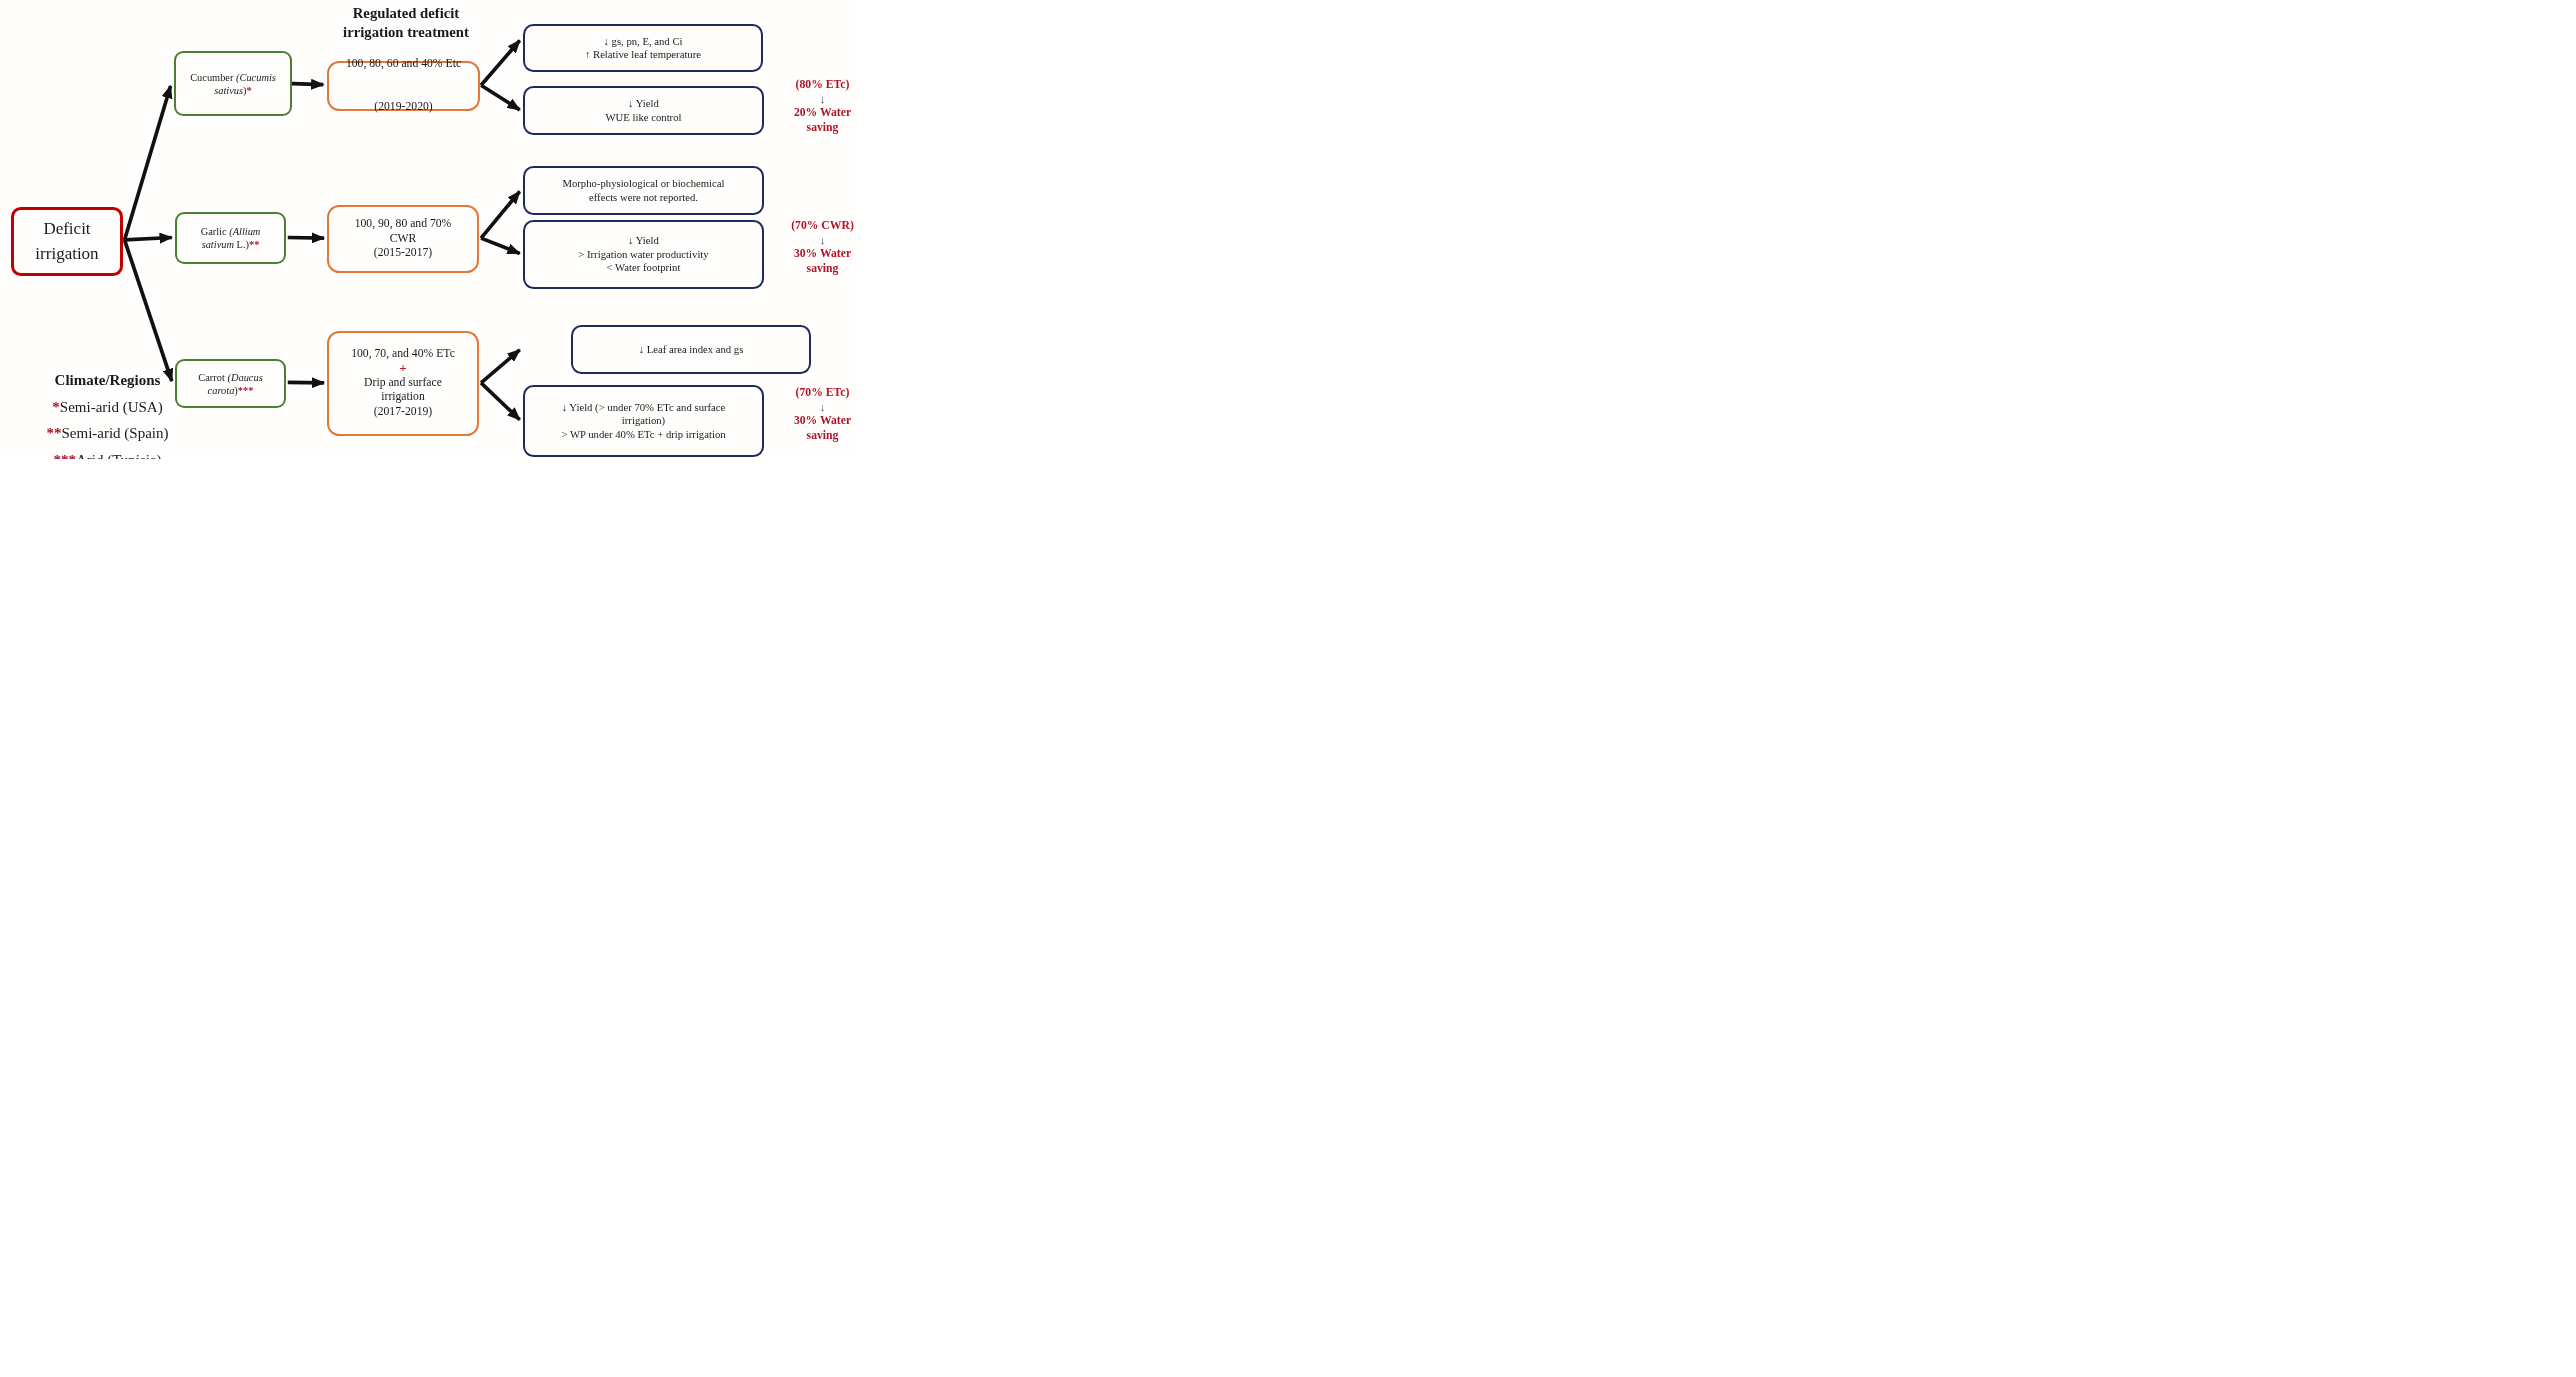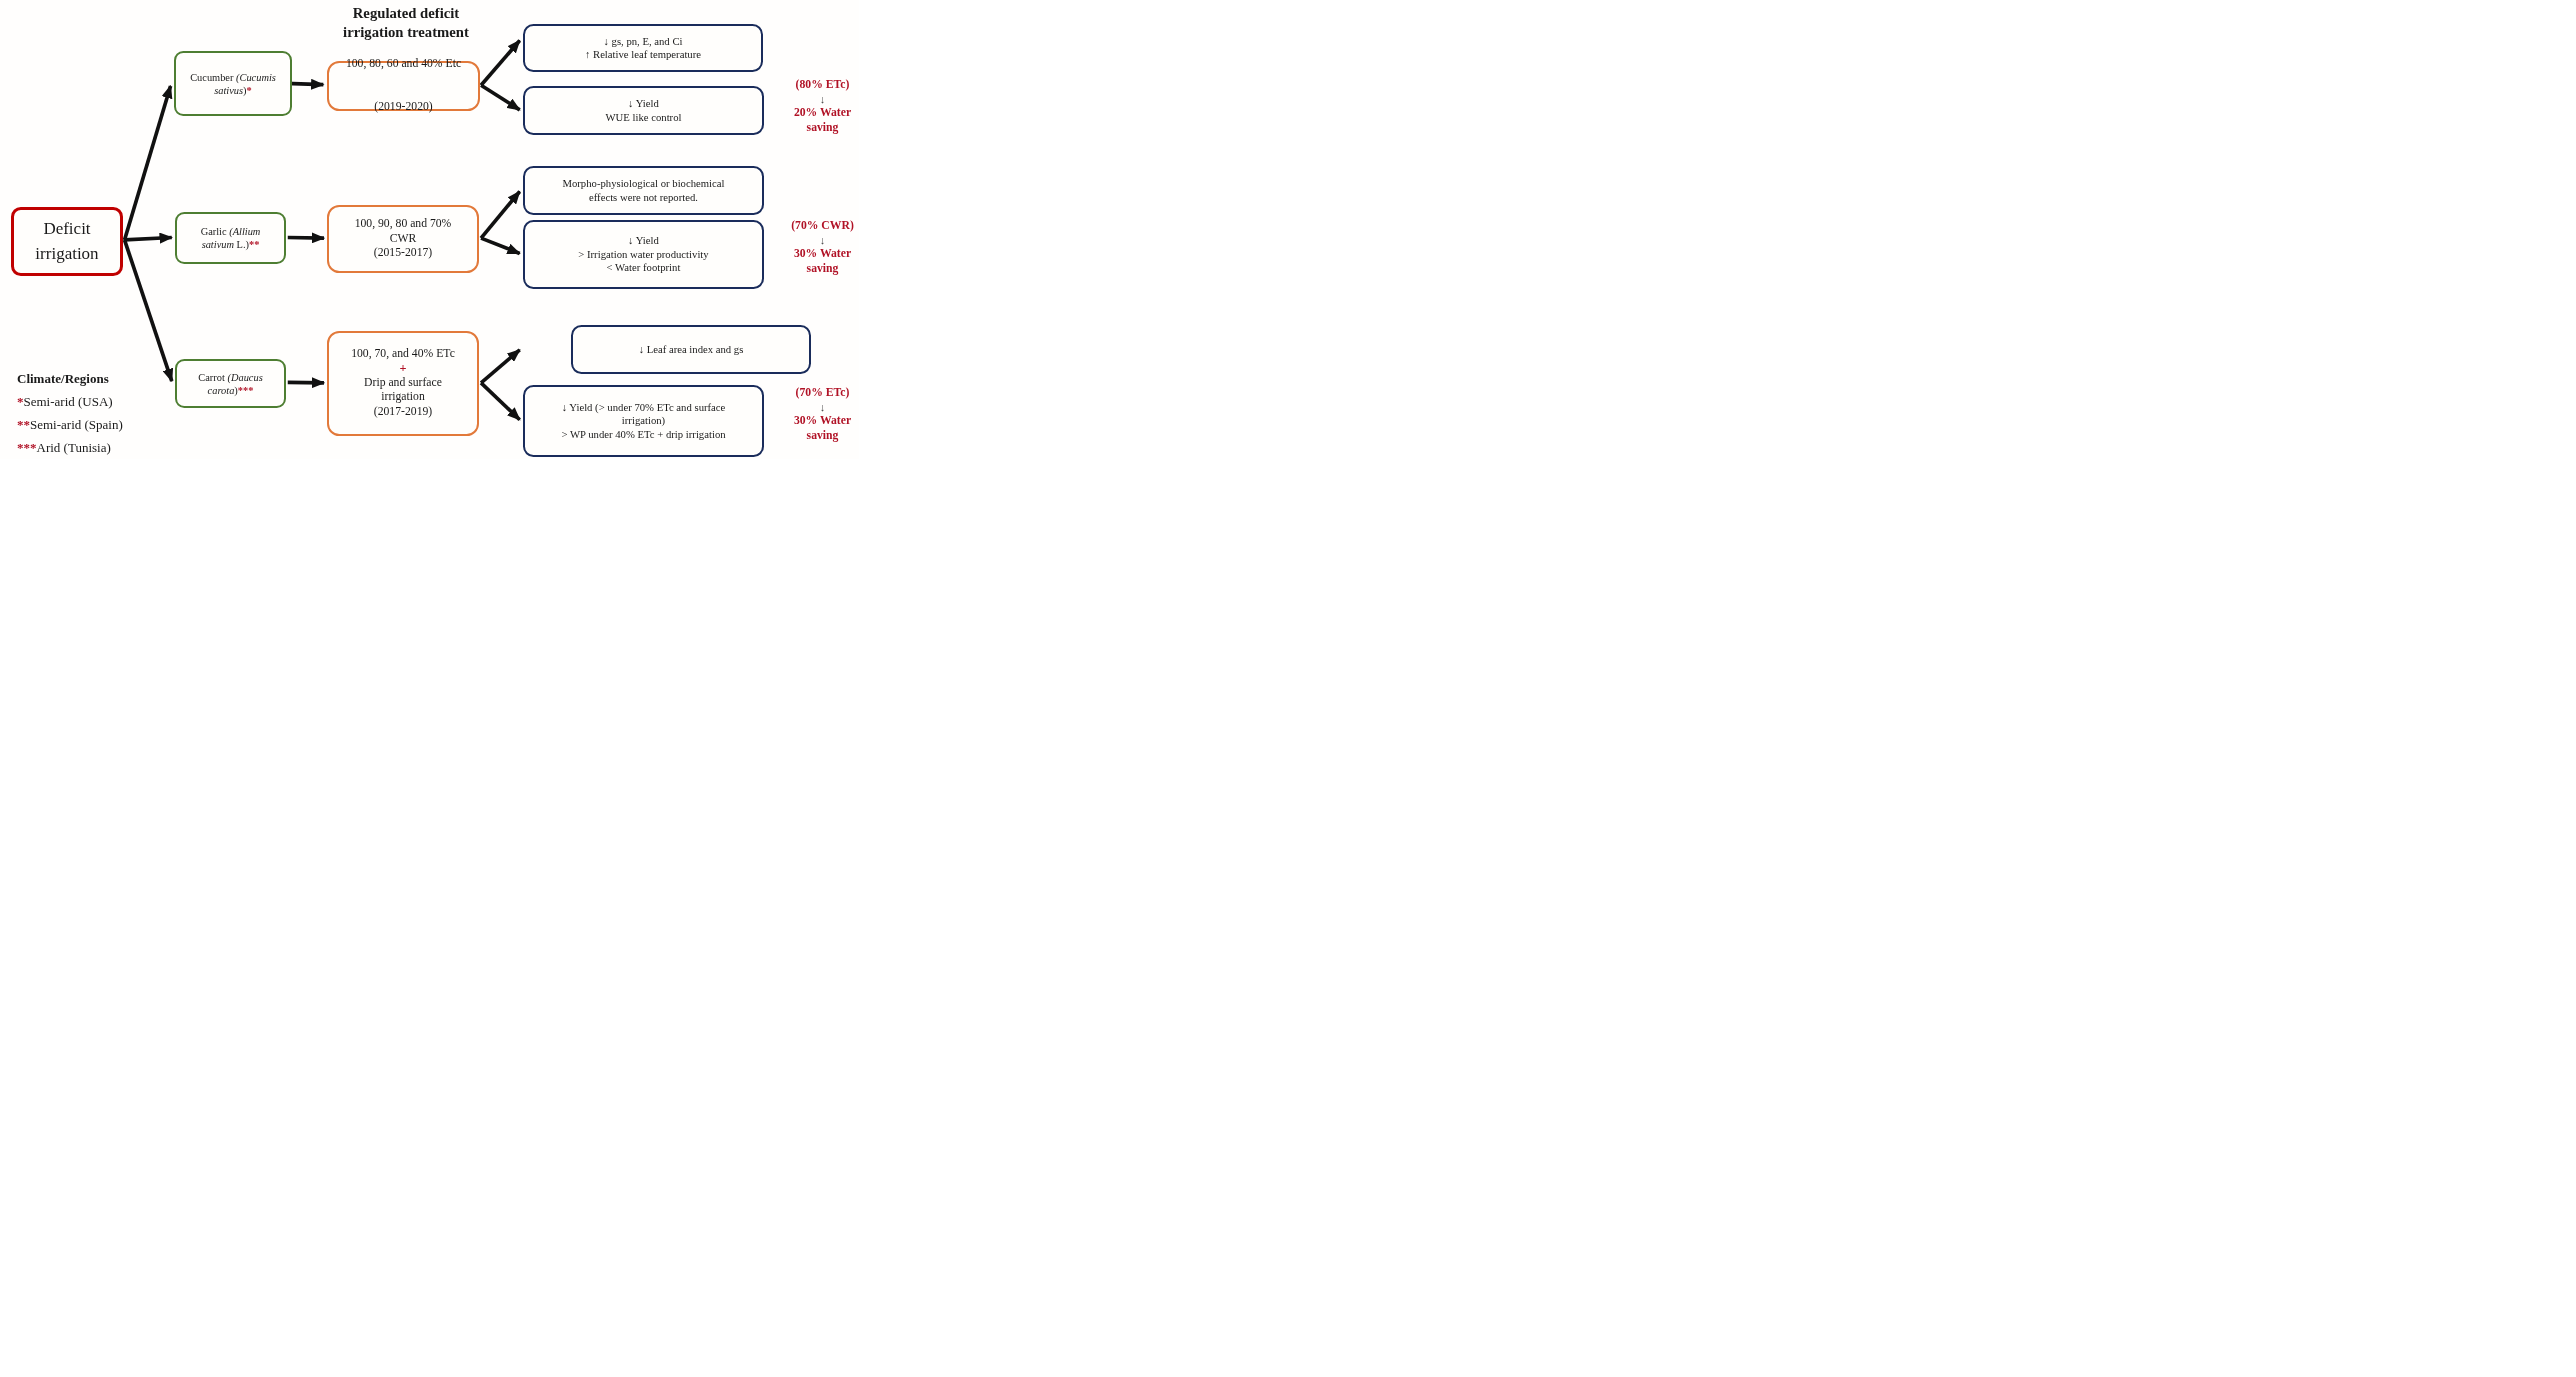--- a/index.html
+++ b/index.html
@@ -18,21 +18,21 @@
   .box{position:absolute;background:#fffefc;display:flex;flex-direction:column;align-items:center;justify-content:center;text-align:center;box-sizing:border-box;line-height:1.25;}
   .root-box{border:3.1px solid var(--root-border);border-radius:9.8px;font-weight:normal;font-size:17px;line-height:1.45;}
   .crop{border:2.5px solid var(--crop-border);border-radius:9.2px;font-size:10.4px;padding:2.5px 9.8px;}
   .treatment{border:2.5px solid var(--treatment-border);border-radius:12.3px;font-size:11.7px;padding:2.5px 4.9px;}
   .outcome{border:2.5px solid var(--outcome-border);border-radius:10.4px;font-size:10.7px;padding:2.5px 6.1px;}
   .plus{color:var(--annotation-text);font-weight:bold;font-size:12.3px;line-height:1.1;}
   .red-ast{color:var(--annotation-text);font-weight:bold;}
   .annotation{position:absolute;width:75px;text-align:center;color:var(--annotation-text);font-weight:bold;font-size:11.7px;line-height:1.28;}
   .ann-arrow{color:var(--annotation-arrow);font-weight:normal;font-size:11px;line-height:1.2;}
   .header{position:absolute;left:294px;top:3.7px;width:224px;text-align:center;font-weight:bold;font-size:14.7px;line-height:1.3;}
-  .legend{position:absolute;left:17px;top:367px;width:181px;text-align:left;font-size:13px;line-height:1.78;}
+  .legend{position:absolute;left:17px;top:367px;width:181px;text-align:center;font-size:15px;line-height:1.78;}
   .legend-title{font-weight:bold;}
   .arrows{position:absolute;left:0;top:0;pointer-events:none;}
   i{font-style:italic;}
 </style>
 </head>
 <body>
 
 <div class="canvas">
 
   <svg class="arrows" width="859" height="459" viewBox="0 0 1398 748">

